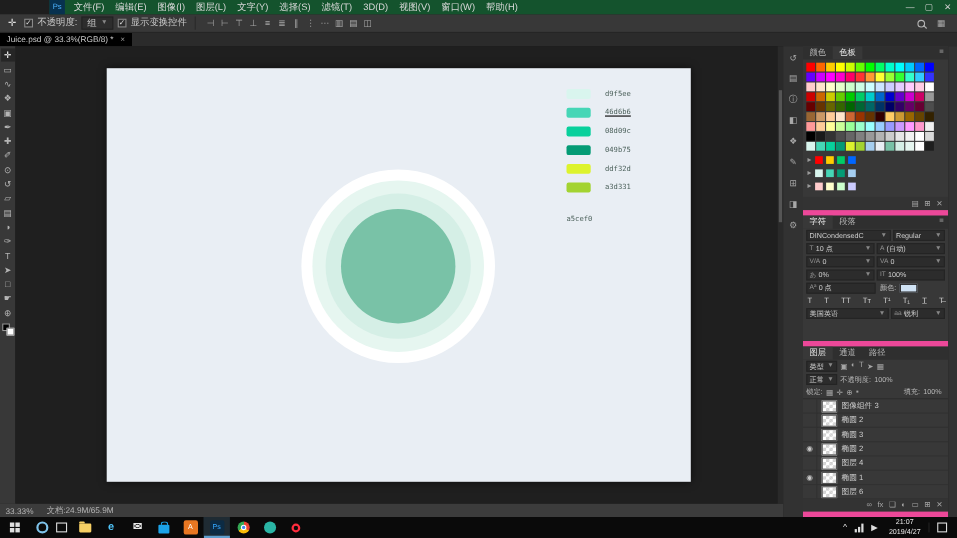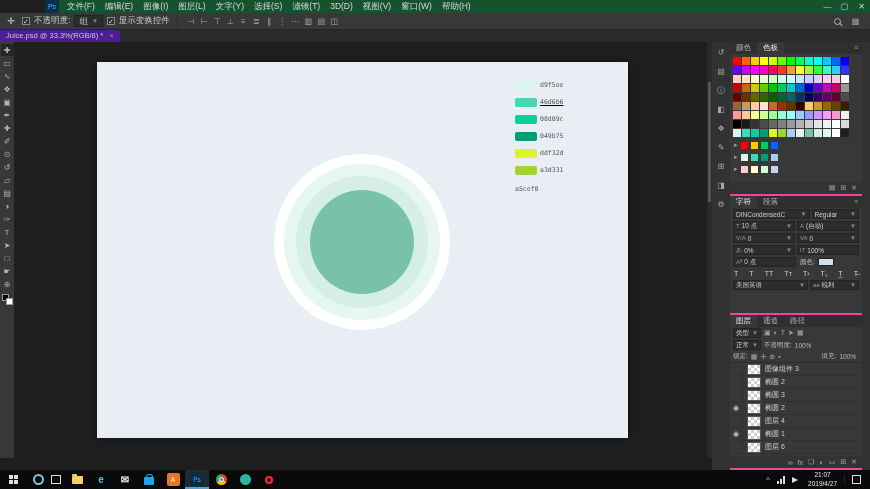--- a/index.html
+++ b/index.html
@@ -28,21 +28,21 @@
   .caret { color:#888; font-size:6px; }
   .opt-sep { width:1px; height:12px; background:#2a2a2a; margin:0 3px; }
   .opt-iconbtn { width:13px; text-align:center; color:#a8a8a8; font-size:8px; }
   .opt-right { margin-left:auto; display:flex; align-items:center; gap:8px; padding-right:8px; }
   .magnifier { width:7px; height:7px; border:1px solid #b5b5b5; border-radius:50%; position:relative; }
   .magnifier::after { content:""; position:absolute; width:4px; height:1px; background:#b5b5b5;
                       transform:rotate(45deg); right:-3px; bottom:-1px; }
 
   
   .tabbar { position:absolute; top:30px; left:0; right:0; height:12px; background:#2b2b2b; display:flex; }
-  .doc-tab { background:#4c1d95; color:#c9c9c9; font-size:7.5px; padding:0 6px; line-height:12px;
+  .doc-tab { background:#000000; color:#c9c9c9; font-size:7.5px; padding:0 6px; line-height:12px;
              display:flex; gap:6px; align-items:center; }
   .doc-tab .close { color:#999; }
 
   
   .main { position:absolute; top:42px; left:0; width:870px; height:428px; }
   .toolbar { position:absolute; left:0; top:0; width:14px; height:416px; background:#383838;
              display:flex; flex-direction:column; align-items:center; padding-top:2px; gap:1px; }
   .tool { width:13px; height:12px; font-size:8px; color:#b5b5b5; display:flex;
           align-items:center; justify-content:center; }
   .tool.active { background:#262626; color:#fff; }
@@ -55,36 +55,36 @@
   .v-scroll i { position:absolute; top:40px; left:1px; width:3px; height:120px; background:#555; display:block; }
 
   .artboard { position:absolute; left:83px; top:20px; width:531px; height:376px; background:#e9eef4;
               box-shadow:0 0 7px rgba(0,0,0,.55); }
   .circle { position:absolute; border-radius:50%; }
   .c-outer { left:177px; top:92px;  width:176px; height:176px; }
   .c-ring1 { left:187px; top:102px; width:156px; height:156px; }
   .c-ring2 { left:199px; top:114px; width:132px; height:132px; }
   .c-core  { left:213px; top:128px; width:104px; height:104px; }
 
-  .swatch-row { position:absolute; left:418px; display:flex; align-items:center; gap:3px; height:10px; }
+  .swatch-row { position:absolute; left:418px; display:flex; align-items:center; gap:13px; height:10px; }
   .chip { width:22px; height:9px; border-radius:2px; }
   .chip-label { font-family:"DejaVu Sans Mono", monospace; font-size:6.5px; color:#4a5f59; }
 
   .ps-status { position:absolute; left:0; top:416px; width:712px; height:12px; background:#3c3c3c;
                color:#b5b5b5; font-size:7.5px; display:flex; align-items:center; gap:12px; padding-left:5px; }
 
   .side-strip { position:absolute; left:712px; top:0; width:18px; height:428px; background:#323232;
                 display:flex; flex-direction:column; align-items:center; padding-top:4px; gap:7px; }
   .strip-icon { width:14px; height:12px; color:#a8a8a8; font-size:8px; display:flex;
                 align-items:center; justify-content:center; }
 
   
   .panels { position:absolute; left:730px; top:0; width:132px; height:428px; background:#383838; }
   .edge-strip { position:absolute; left:862px; top:0; width:8px; height:428px; background:#323232; }
-  .panel-section { position:absolute; left:0; width:132px; border-bottom:2px solid #ec4899; overflow:hidden; }
+  .panel-section { position:absolute; left:0; width:132px; border-bottom:5px solid #ec4899; overflow:hidden; }
   .sec-swatches  { top:0;   height:154px; }
   .sec-character { top:154px; height:119px; }
   .sec-layers    { top:273px; height:155px; }
   .panel-tabs { height:12px; background:#2f2f2f; display:flex; font-size:7.5px; color:#b5b5b5; }
   .panel-tab { padding:0 6px; line-height:12px; }
   .panel-tab.active { background:#383838; color:#eaeaea; }
   .panel-menu-icon { margin-left:auto; color:#999; font-size:7px; padding-right:4px; line-height:12px; }
 
   .palette { padding:3px 3px 2px 3px; display:grid; grid-template-columns:repeat(13, 8px);
              grid-auto-rows:8px; gap:1px; }
@@ -287,20 +287,24 @@
               <span class="chip" style="background: rgb(165, 206, 240);"></span>
               <span class="chip-label">a5cef0</span>
             </div>
           </div>
       </div>
       <div class="v-scroll">
           <i></i>
         </div>
     </div>
 
+    <div class="ps-status">
+      <span>33.33%</span>
+      <span>文档:24.9M/65.9M</span>
+    </div>
 
     <div class="side-strip">
         <span class="strip-icon">↺</span>
         <span class="strip-icon">▤</span>
         <span class="strip-icon">ⓘ</span>
         <span class="strip-icon">◧</span>
         <span class="strip-icon">❖</span>
         <span class="strip-icon">✎</span>
         <span class="strip-icon">⊞</span>
         <span class="strip-icon">◨</span>

